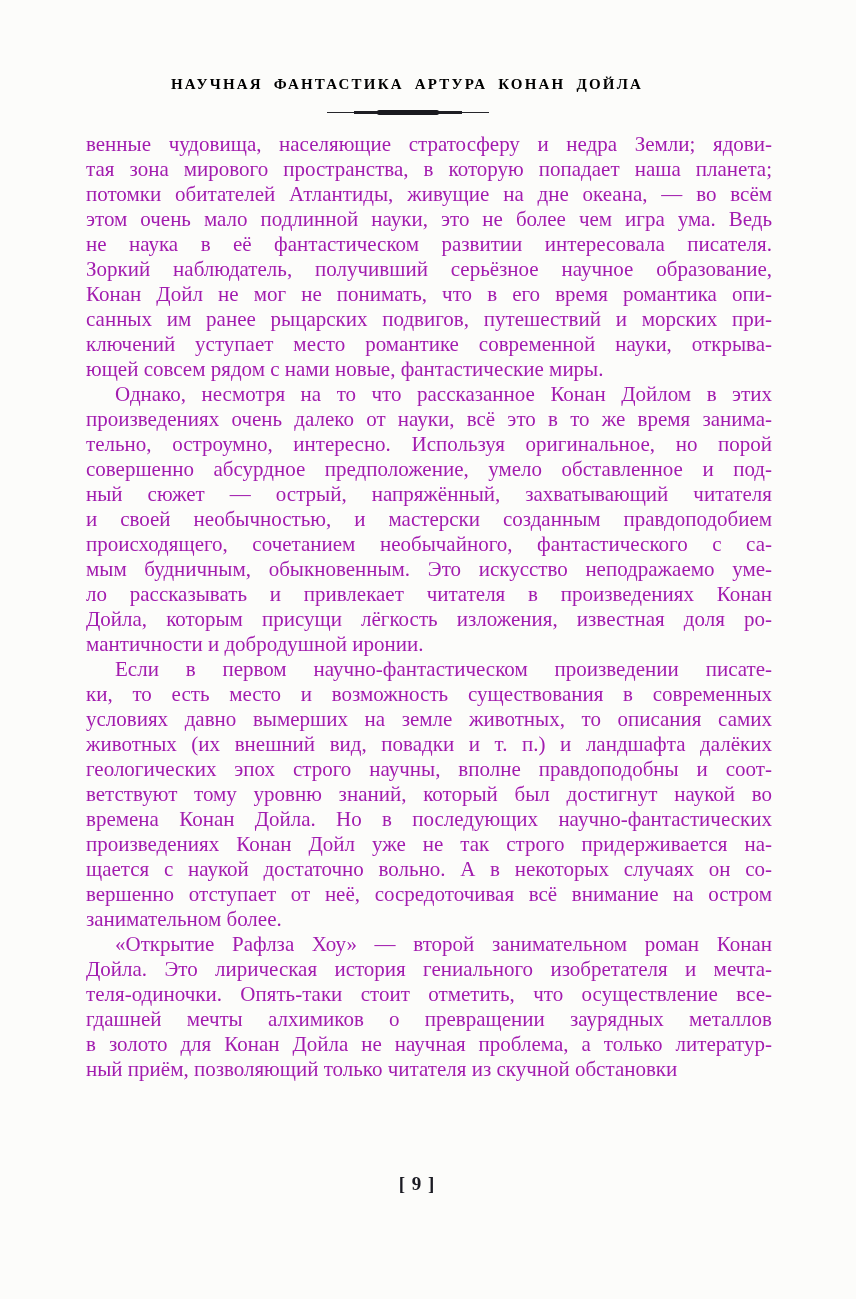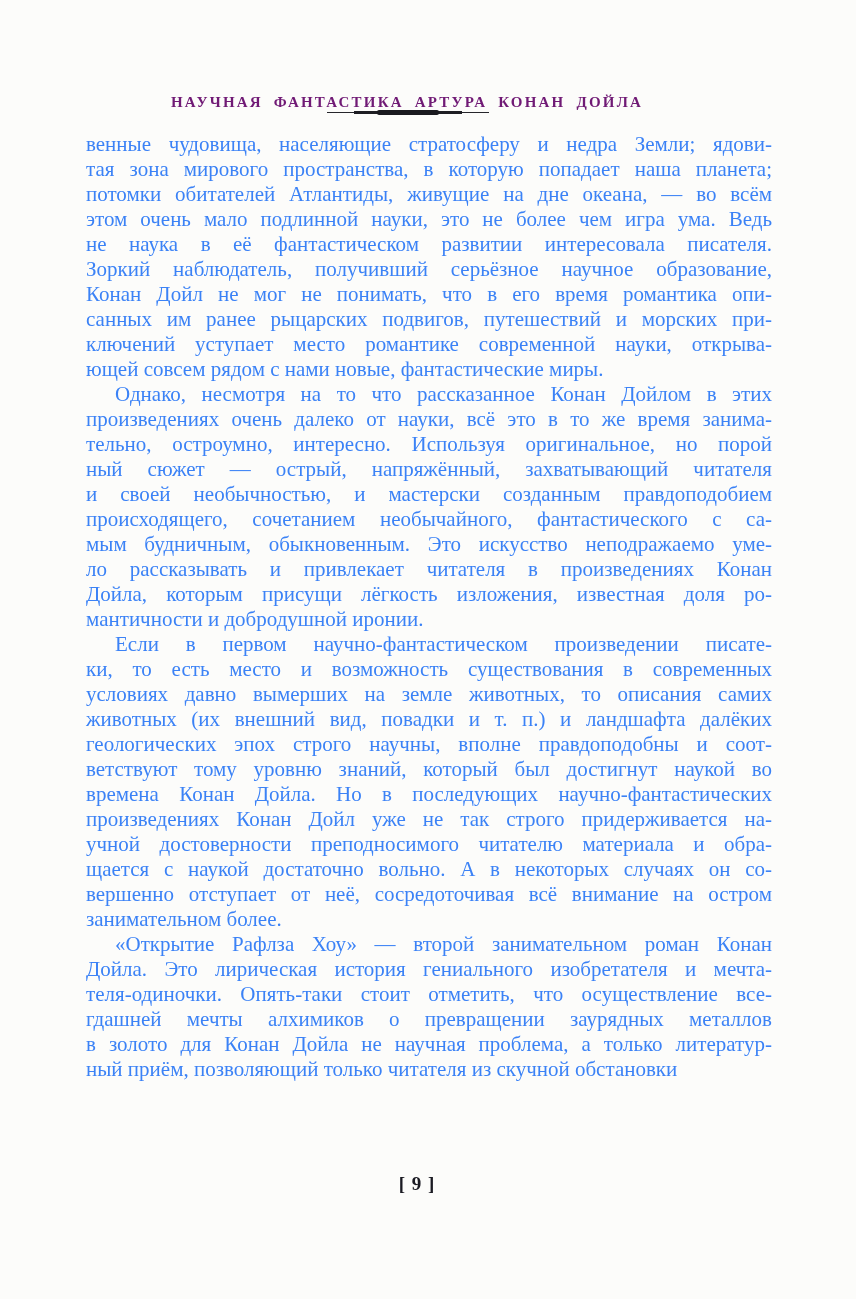--- a/index.html
+++ b/index.html
@@ -10,29 +10,29 @@
   .page {
     position: relative;
     width: 856px;
     height: 1299px;
     background: #fcfcfa;
     font-family: "Liberation Serif", "DejaVu Serif", serif;
     overflow: hidden;
   }
   .running-head {
     position: absolute;
-    top: 94px;
+    top: 76px;
     left: 62px;
     width: 690px;
     text-align: center;
     font-size: 15px;
     font-weight: bold;
     letter-spacing: 2.2px;
     word-spacing: 5px;
-    color: #701a75;
+    color: #000000;
     white-space: nowrap;
   }
   .divider {
     position: absolute;
     top: 110px;
     left: 327px;
     width: 162px;
     height: 5px;
   }
   .divider .seg-thin {
@@ -54,21 +54,21 @@
     background: #1a1a1f;
     border-radius: 2px;
   }
   .body-text {
     position: absolute;
     top: 132px;
     left: 86px;
     width: 686px;
     font-size: 21px;
     line-height: 25px;
-    color: #3b82f6;
+    color: #a21caf;
   }
   .line {
     text-align: justify;
     text-align-last: justify;
     white-space: normal;
   }
   .line.last {
     text-align-last: left;
   }
   .line.indent {
@@ -106,36 +106,36 @@
       <div class="line">этом очень мало подлинной науки, это не более чем игра ума. Ведь</div>
       <div class="line">не наука в её фантастическом развитии интересовала писателя.</div>
       <div class="line">Зоркий наблюдатель, получивший серьёзное научное образование,</div>
       <div class="line">Конан Дойл не мог не понимать, что в его время романтика опи-</div>
       <div class="line">санных им ранее рыцарских подвигов, путешествий и морских при-</div>
       <div class="line">ключений уступает место романтике современной науки, открыва-</div>
       <div class="line last">ющей совсем рядом с нами новые, фантастические миры.</div>
       <div class="line indent">Однако, несмотря на то что рассказанное Конан Дойлом в этих</div>
       <div class="line">произведениях очень далеко от науки, всё это в то же время занима-</div>
       <div class="line">тельно, остроумно, интересно. Используя оригинальное, но порой</div>
+      <div class="line">совершенно абсурдное предположение, умело обставленное и под-</div>
       <div class="line">ный сюжет — острый, напряжённый, захватывающий читателя</div>
       <div class="line">и своей необычностью, и мастерски созданным правдоподобием</div>
       <div class="line">происходящего, сочетанием необычайного, фантастического с са-</div>
       <div class="line">мым будничным, обыкновенным. Это искусство неподражаемо уме-</div>
       <div class="line">ло рассказывать и привлекает читателя в произведениях Конан</div>
       <div class="line">Дойла, которым присущи лёгкость изложения, известная доля ро-</div>
       <div class="line last">мантичности и добродушной иронии.</div>
       <div class="line indent">Если в первом научно-фантастическом произведении писате-</div>
       <div class="line">ки, то есть место и возможность существования в современных</div>
       <div class="line">условиях давно вымерших на земле животных, то описания самих</div>
       <div class="line">животных (их внешний вид, повадки и т. п.) и ландшафта далёких</div>
       <div class="line">геологических эпох строго научны, вполне правдоподобны и соот-</div>
       <div class="line">ветствуют тому уровню знаний, который был достигнут наукой во</div>
       <div class="line">времена Конан Дойла. Но в последующих научно-фантастических</div>
       <div class="line">произведениях Конан Дойл уже не так строго придерживается на-</div>
-      <div class="line">учной достоверности преподносимого читателю материала и обра-</div>
       <div class="line">щается с наукой достаточно вольно. А в некоторых случаях он со-</div>
       <div class="line">вершенно отступает от неё, сосредоточивая всё внимание на остром</div>
       <div class="line last">занимательном более.</div>
       <div class="line indent">«Открытие Рафлза Хоу» — второй занимательном роман Конан</div>
       <div class="line">Дойла. Это лирическая история гениального изобретателя и мечта-</div>
       <div class="line">теля-одиночки. Опять-таки стоит отметить, что осуществление все-</div>
       <div class="line">гдашней мечты алхимиков о превращении заурядных металлов</div>
       <div class="line">в золото для Конан Дойла не научная проблема, а только литератур-</div>
       <div class="line last">ный приём, позволяющий только читателя из скучной обстановки</div>
     </div>

